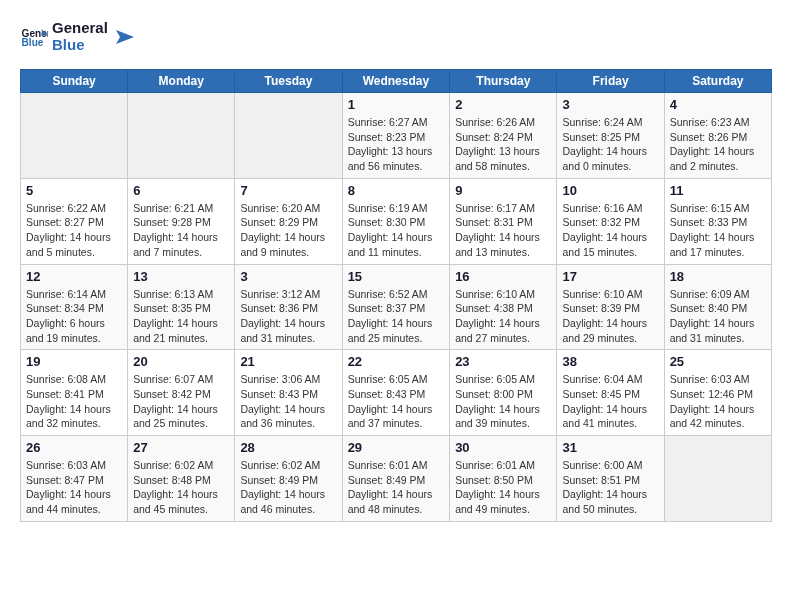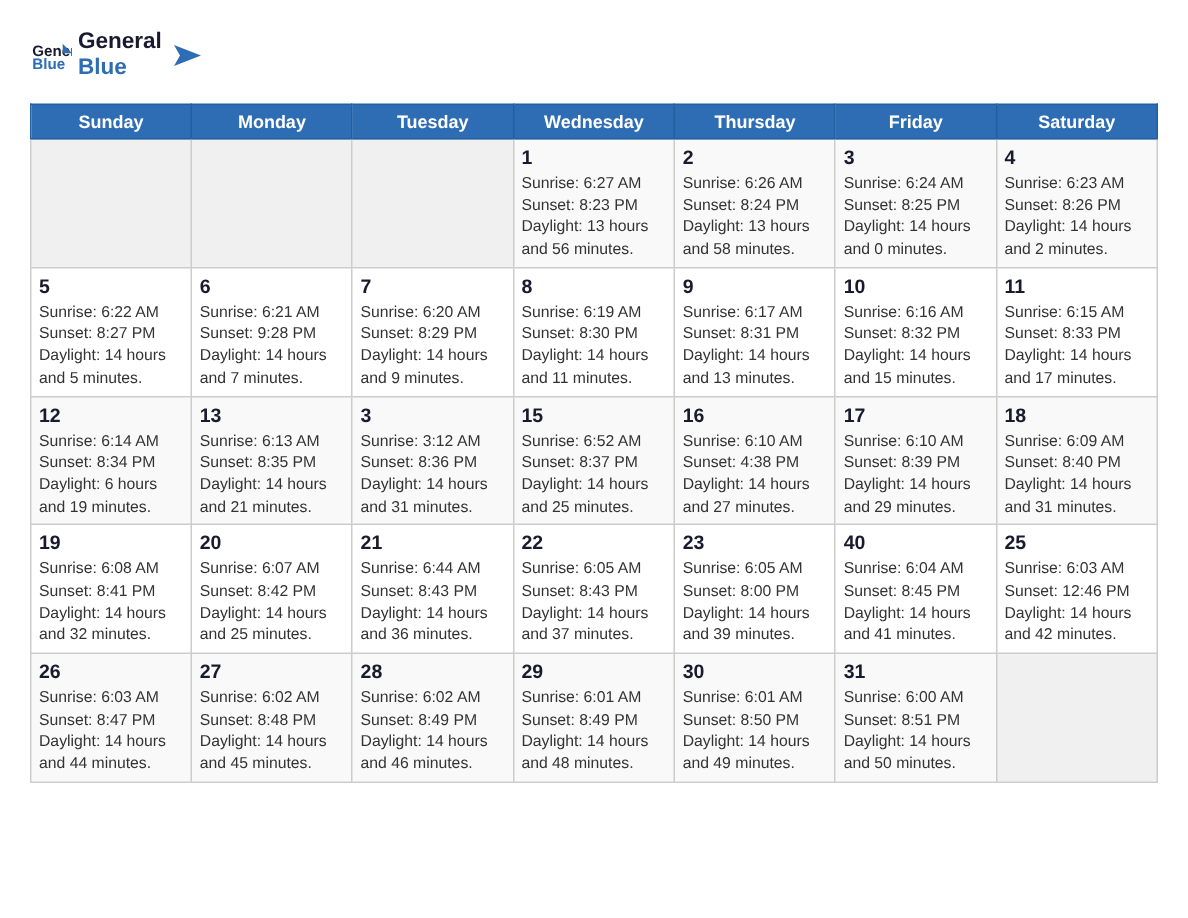--- a/index.html
+++ b/index.html
@@ -242,38 +242,38 @@
           <div class="day-info">Daylight: 14 hours and 32 minutes.</div>
         </td>
         <td>
           <div class="day-num">20</div>
           <div class="day-info">Sunrise: 6:07 AM</div>
           <div class="day-info">Sunset: 8:42 PM</div>
           <div class="day-info">Daylight: 14 hours and 25 minutes.</div>
         </td>
         <td>
           <div class="day-num">21</div>
-          <div class="day-info">Sunrise: 6:44 AM</div>
+          <div class="day-info">Sunrise: 3:06 AM</div>
           <div class="day-info">Sunset: 8:43 PM</div>
           <div class="day-info">Daylight: 14 hours and 36 minutes.</div>
         </td>
         <td>
           <div class="day-num">22</div>
           <div class="day-info">Sunrise: 6:05 AM</div>
           <div class="day-info">Sunset: 8:43 PM</div>
           <div class="day-info">Daylight: 14 hours and 37 minutes.</div>
         </td>
         <td>
           <div class="day-num">23</div>
           <div class="day-info">Sunrise: 6:05 AM</div>
           <div class="day-info">Sunset: 8:00 PM</div>
           <div class="day-info">Daylight: 14 hours and 39 minutes.</div>
         </td>
         <td>
-          <div class="day-num">40</div>
+          <div class="day-num">38</div>
           <div class="day-info">Sunrise: 6:04 AM</div>
           <div class="day-info">Sunset: 8:45 PM</div>
           <div class="day-info">Daylight: 14 hours and 41 minutes.</div>
         </td>
         <td>
           <div class="day-num">25</div>
           <div class="day-info">Sunrise: 6:03 AM</div>
           <div class="day-info">Sunset: 12:46 PM</div>
           <div class="day-info">Daylight: 14 hours and 42 minutes.</div>
         </td>

